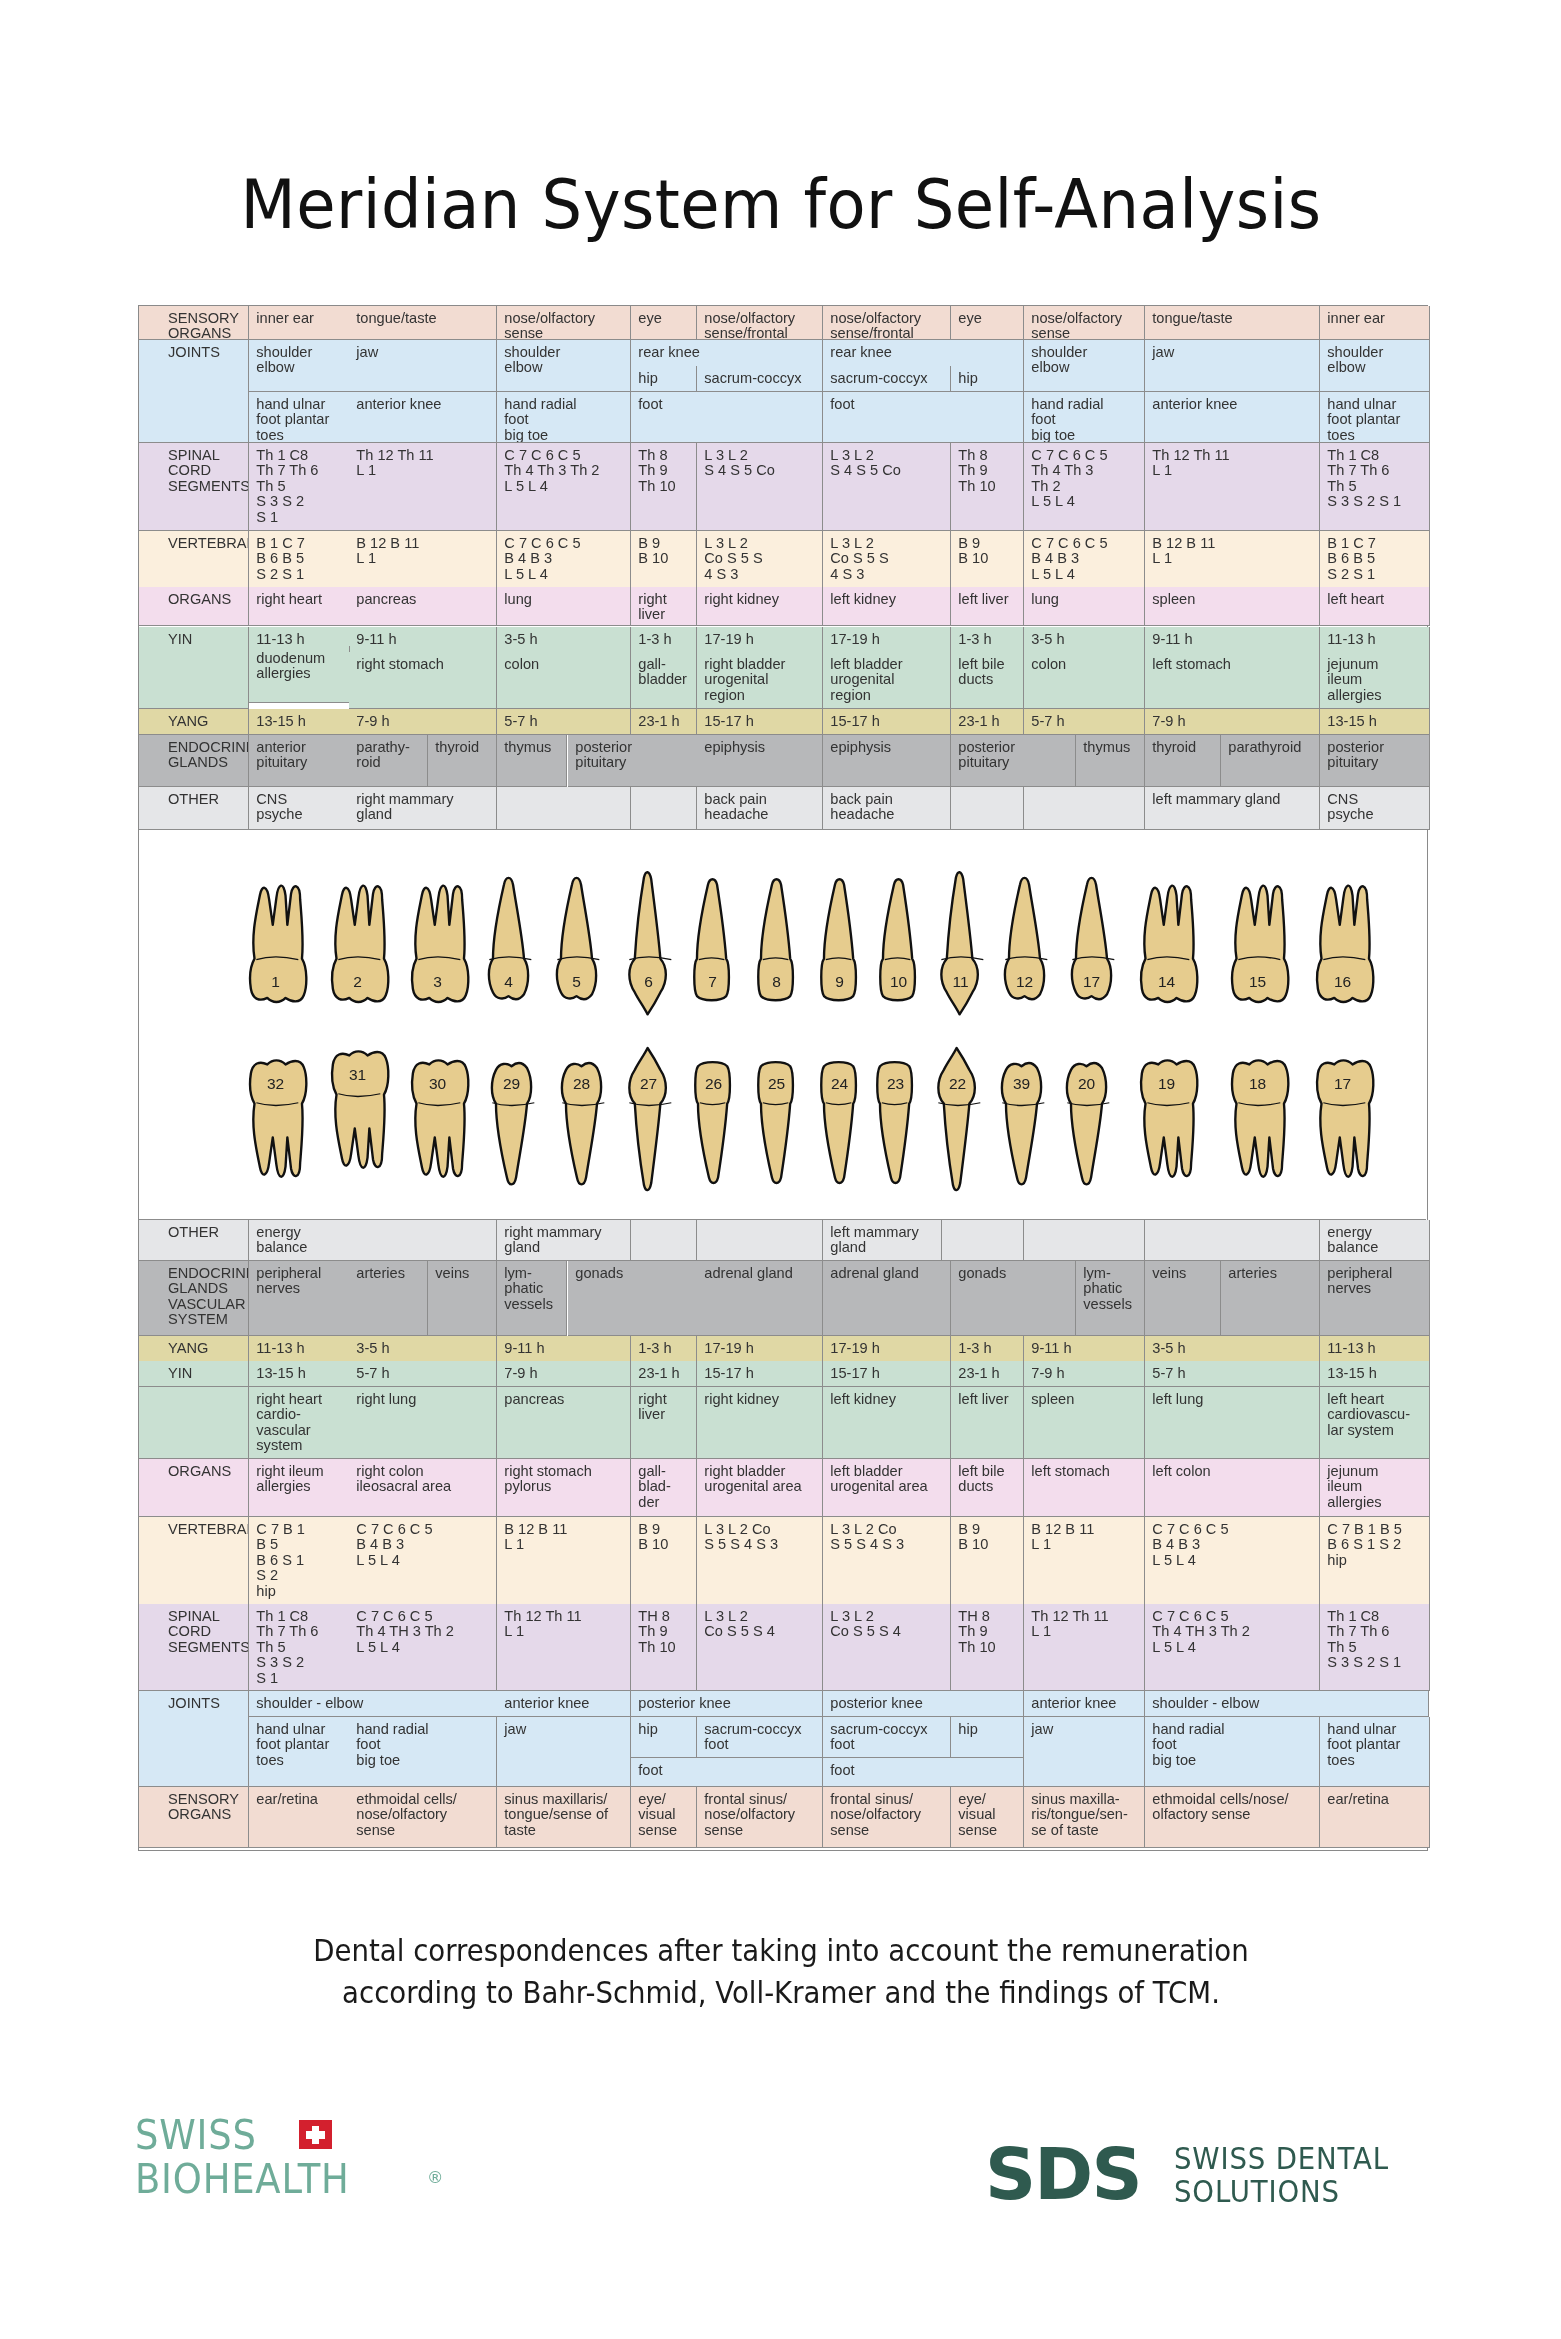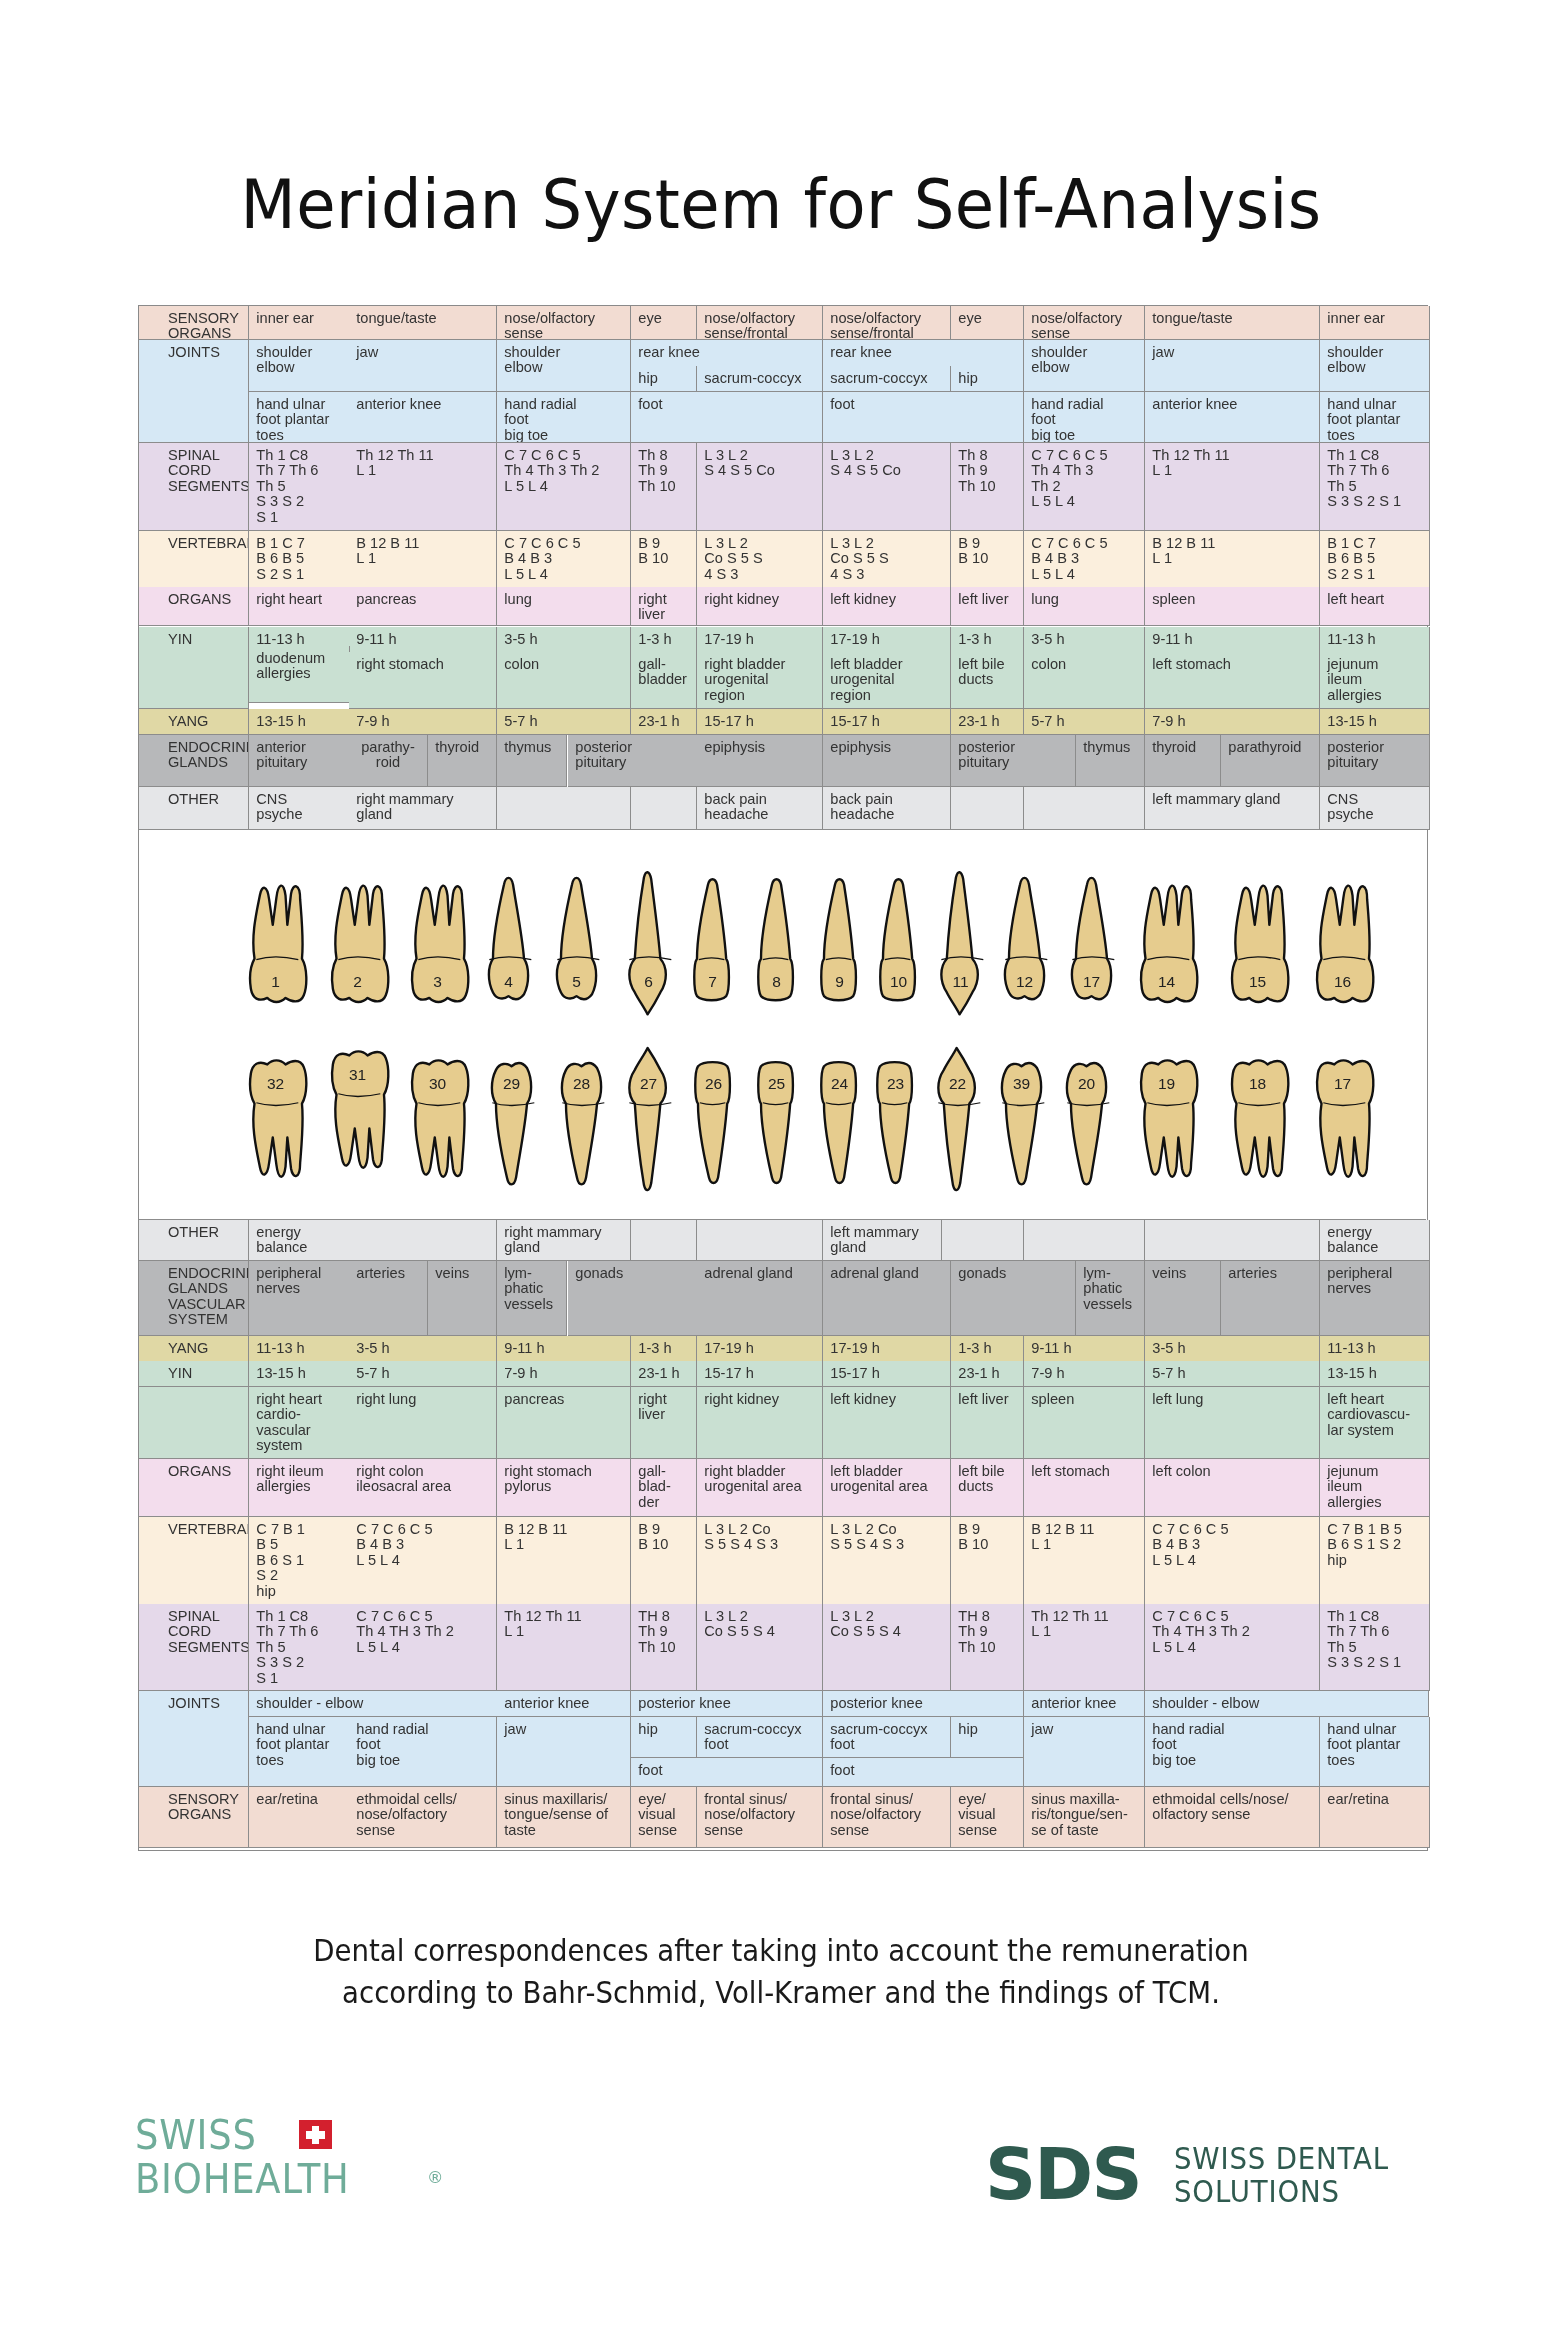--- a/index.html
+++ b/index.html
@@ -201,21 +201,21 @@
       <div class="cell c-yang" style="left: 558px; top: 403px; width: 126px; height: 25.6px;">15-17 h</div>
       <div class="cell c-yang" style="left: 684px; top: 403px; width: 128px; height: 25.6px;">15-17 h</div>
       <div class="cell c-yang" style="left: 812px; top: 403px; width: 73px; height: 25.6px;">23-1 h</div>
       <div class="cell c-yang" style="left: 885px; top: 403px; width: 121px; height: 25.6px;">5-7 h</div>
       <div class="cell c-yang" style="left: 1006px; top: 403px; width: 175px; height: 25.6px;">7-9 h</div>
       <div class="cell c-yang" style="left: 1181px; top: 403px; width: 110px; height: 25.6px;">13-15 h</div>
       <div class="cell c-endo label" style="left: 0px; top: 429px; width: 110px; height: 52px;">ENDOCRINE
 GLANDS</div>
       <div class="cell c-endo" style="left: 110px; top: 429px; width: 101px; height: 52px;">anterior
 pituitary</div>
-      <div class="cell c-endo" style="left: 210px; top: 429px; width: 79px; height: 52px; text-align: center;">parathy-
+      <div class="cell c-endo" style="left: 210px; top: 429px; width: 79px; height: 52px;">parathy-
 roid</div>
       <div class="cell c-endo" style="left: 289px; top: 429px; width: 69px; height: 52px;">thyroid</div>
       <div class="cell c-endo" style="left: 358px; top: 429px; width: 70px; height: 52px;">thymus</div>
       <div class="cell c-endo" style="left: 429px; top: 429px; width: 130px; height: 52px;">posterior
 pituitary</div>
       <div class="cell c-endo" style="left: 558px; top: 429px; width: 126px; height: 52px;">epiphysis</div>
       <div class="cell c-endo" style="left: 684px; top: 429px; width: 128px; height: 52px;">epiphysis</div>
       <div class="cell c-endo" style="left: 812px; top: 429px; width: 125px; height: 52px;">posterior
 pituitary</div>
       <div class="cell c-endo" style="left: 937px; top: 429px; width: 69px; height: 52px;">thymus</div>

